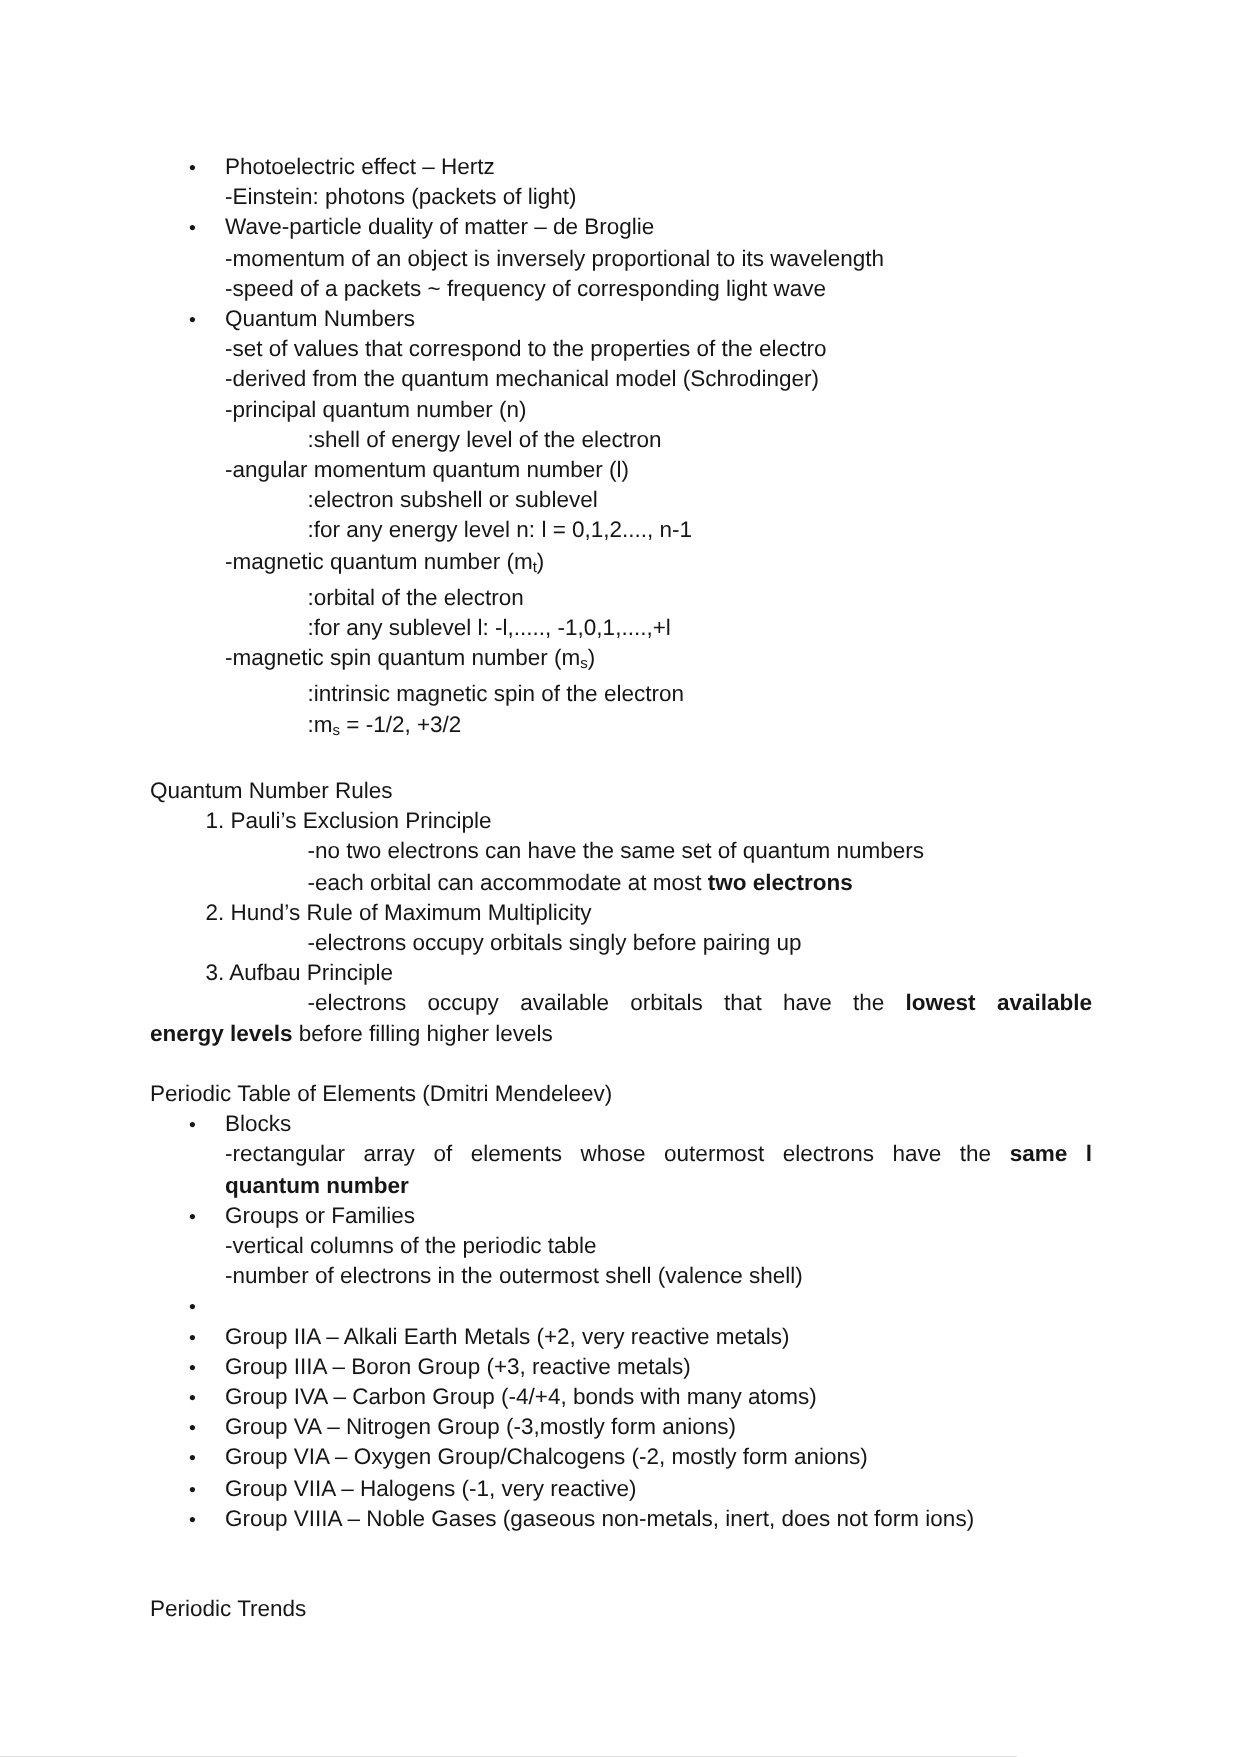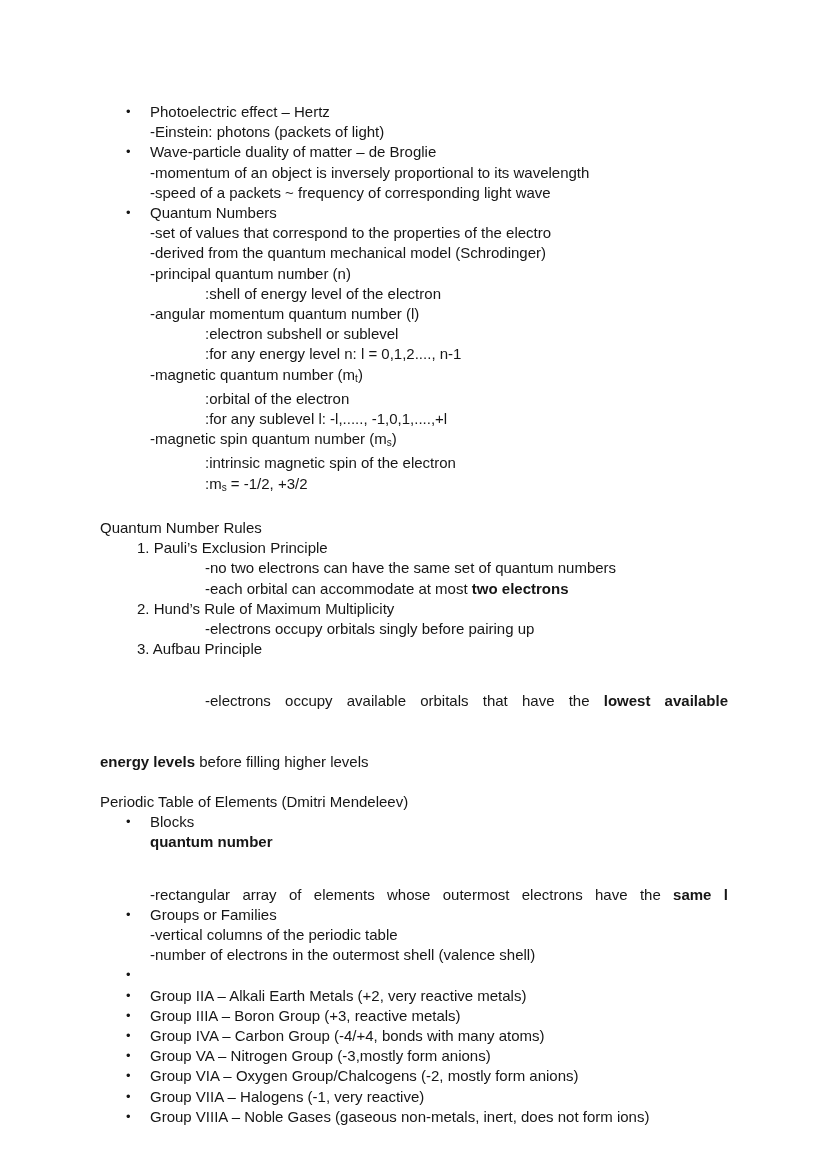--- a/index.html
+++ b/index.html
@@ -12,29 +12,29 @@
     color: #161616;
     font-family: "Liberation Sans", "DejaVu Sans", sans-serif;
     font-size: 15px;
     line-height: 20.2px;
     box-sizing: border-box;
     padding: 102px 100px 0 100px;
     overflow: hidden;
   }
   .line { min-height: 20.2px; white-space: normal; }
   .l-heading { font-weight: 400; }
-  .l-margin  { padding-left: 0; margin-top: 40px; }
+  .l-margin  { padding-left: 0; }
   .l-bullet  { padding-left: 50px; position: relative; }
   .l-dash    { padding-left: 50px; }
   .l-colon   { padding-left: 105px; }
   .l-num     { padding-left: 37px; }
   .l-subdash { padding-left: 105px; }
   .gap1 { margin-top: 20.2px; }
   .gap2 { margin-top: 40.4px; }
-  .justify { text-align: justify; text-align-last: justify; margin-top: 32px; }
+  .justify { text-align: justify; text-align-last: justify; }
   .bullet-dot {
     position: absolute;
     left: 26px;
     top: 0;
     font-size: 13px;
   }
   .seg.b { font-weight: 700; }
   .seg.subsc { font-size: 10px; vertical-align: -2px; }
 </style>
 </head>
@@ -65,22 +65,22 @@
       <div class="line l-num"><span class="seg">1. Pauli’s Exclusion Principle</span></div>
       <div class="line l-subdash"><span class="seg">-no two electrons can have the same set of quantum numbers</span></div>
       <div class="line l-subdash"><span class="seg">-each orbital can accommodate at most </span><span class="seg b">two electrons</span></div>
       <div class="line l-num"><span class="seg">2. Hund’s Rule of Maximum Multiplicity</span></div>
       <div class="line l-subdash"><span class="seg">-electrons occupy orbitals singly before pairing up</span></div>
       <div class="line l-num"><span class="seg">3. Aufbau Principle</span></div>
       <div class="line l-subdash justify"><span class="seg">-electrons occupy available orbitals that have the </span><span class="seg b">lowest available</span></div>
       <div class="line l-margin"><span class="seg b">energy levels</span><span class="seg"> before filling higher levels</span></div>
       <div class="line l-heading gap1"><span class="seg">Periodic Table of Elements (Dmitri Mendeleev)</span></div>
       <div class="line l-bullet"><span class="bullet-dot">•</span><span class="seg">Blocks</span></div>
+      <div class="line l-dash justify"><span class="seg">-rectangular array of elements whose outermost electrons have the </span><span class="seg b">same l</span></div>
       <div class="line l-dash"><span class="seg b">quantum number</span></div>
-      <div class="line l-dash justify"><span class="seg">-rectangular array of elements whose outermost electrons have the </span><span class="seg b">same l</span></div>
       <div class="line l-bullet"><span class="bullet-dot">•</span><span class="seg">Groups or Families</span></div>
       <div class="line l-dash"><span class="seg">-vertical columns of the periodic table</span></div>
       <div class="line l-dash"><span class="seg">-number of electrons in the outermost shell (valence shell)</span></div>
       <div class="line l-bullet"><span class="bullet-dot">•</span></div>
       <div class="line l-bullet"><span class="bullet-dot">•</span><span class="seg">Group IIA – Alkali Earth Metals (+2, very reactive metals)</span></div>
       <div class="line l-bullet"><span class="bullet-dot">•</span><span class="seg">Group IIIA – Boron Group (+3, reactive metals)</span></div>
       <div class="line l-bullet"><span class="bullet-dot">•</span><span class="seg">Group IVA – Carbon Group (-4/+4, bonds with many atoms)</span></div>
       <div class="line l-bullet"><span class="bullet-dot">•</span><span class="seg">Group VA – Nitrogen Group (-3,mostly form anions)</span></div>
       <div class="line l-bullet"><span class="bullet-dot">•</span><span class="seg">Group VIA – Oxygen Group/Chalcogens (-2, mostly form anions)</span></div>
       <div class="line l-bullet"><span class="bullet-dot">•</span><span class="seg">Group VIIA – Halogens (-1, very reactive)</span></div>

